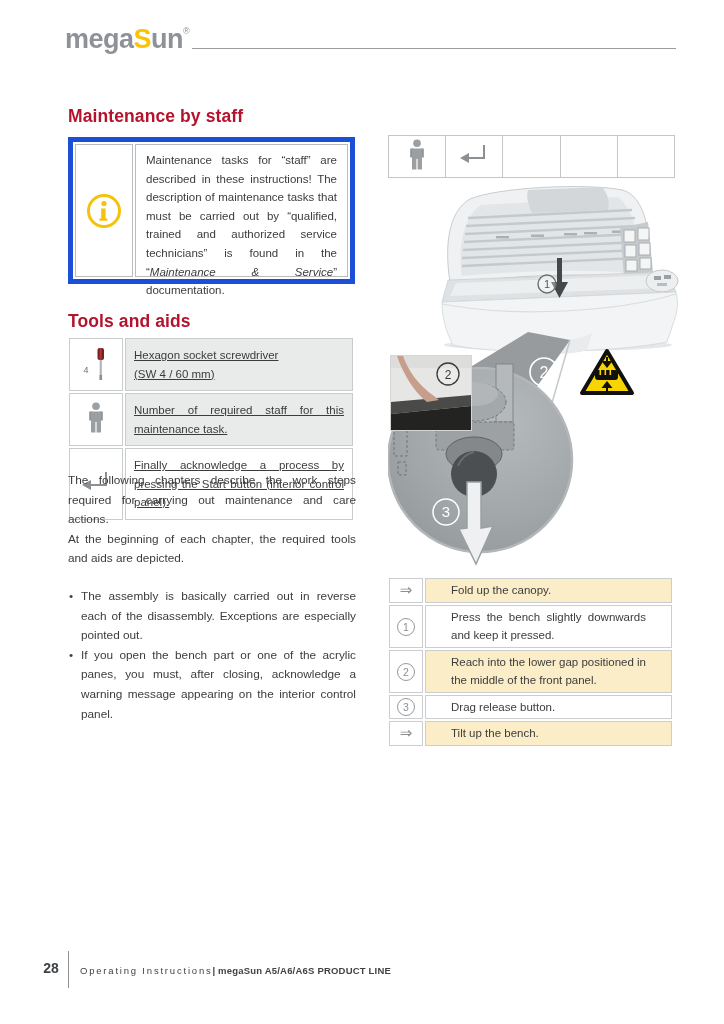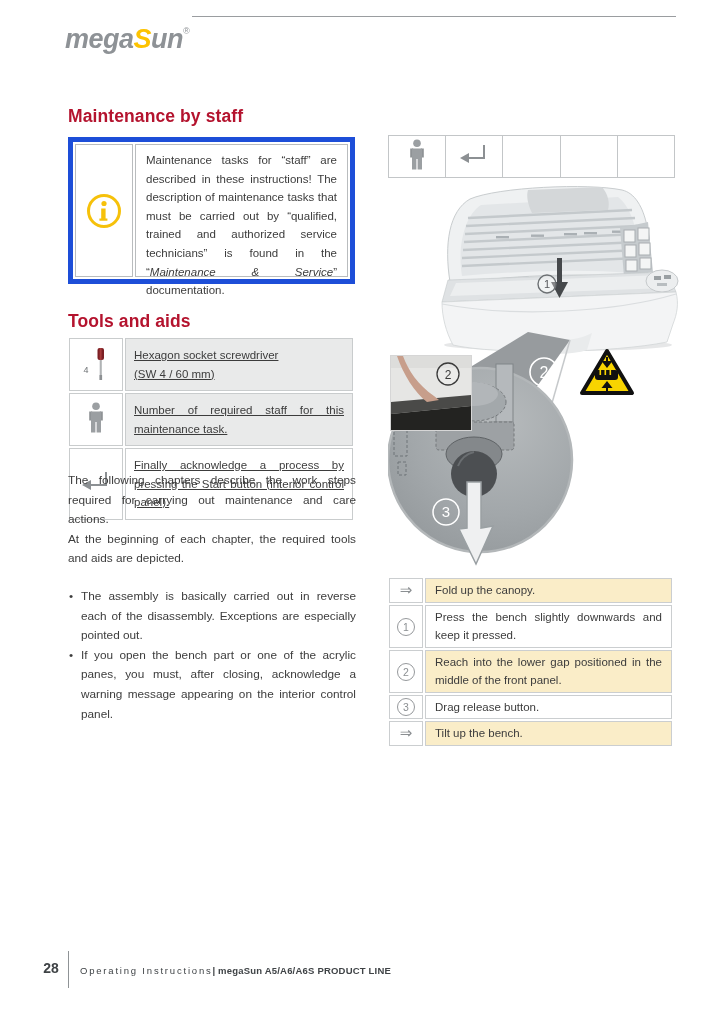--- a/index.html
+++ b/index.html
@@ -1,21 +1,21 @@
 <!DOCTYPE html>
 <html><head>
 <meta charset="utf-8">
 <style>
   html,body{margin:0;padding:0;background:#ffffff;}
   .page{
     position:relative;width:724px;height:1024px;background:#ffffff;
     font-family:"Liberation Sans",sans-serif;color:#3c3c3c;overflow:hidden;
   }
   
-  .hdr{position:absolute;left:65px;top:16px;width:611px;display:flex;align-items:flex-start;font-style:italic;}
+  .hdr{position:absolute;left:65px;top:16px;width:611px;display:flex;align-items:flex-end;}
   .logo{font-size:27px;font-weight:bold;letter-spacing:-0.5px;color:#8e9296;line-height:30px;white-space:nowrap;}
   .logo .s{color:#fdc300;}
   .logo .reg{font-size:9px;vertical-align:14px;font-weight:normal;color:#8e9296;}
   .hdr-rule{flex:1;border-bottom:1px solid #9a9da0;margin-bottom:5px;margin-left:3px;}
   
   .h1{position:absolute;font-size:17.5px;font-weight:bold;color:#b4132e;letter-spacing:0.1px;}
   
   .infobox{position:absolute;left:68px;top:137px;width:287px;height:147px;
     border:5px solid #1d4ed8;box-sizing:border-box;padding:2px;display:flex;gap:2px;background:#fff;}
   .infobox .icell{width:56px;border:1px solid #b9bcbe;display:flex;align-items:center;justify-content:center;}
@@ -38,21 +38,21 @@
   
   .illu{position:absolute;left:388px;top:182px;width:302px;height:398px;}
   .illu .bed{position:absolute;left:48px;top:2px;}
   .illu .lens{position:absolute;left:0;top:150px;}
   .illu .photo{position:absolute;left:2px;top:173px;width:80px;height:74px;border:1px solid #d6d6d6;background:#e4e4e2;}
   .illu .warn{position:absolute;left:191px;top:165px;}
   
   table.steps{border-collapse:separate;border-spacing:2px;width:287px;}
   table.steps td{border:1px solid #cbced0;vertical-align:middle;}
   table.steps td.mk{width:30px;text-align:center;background:#fff;}
-  table.steps td.st{padding:2px 9px;font-size:11.5px;line-height:18.5px;text-align:justify;}
+  table.steps td.st{padding:2px 25px;font-size:11.5px;line-height:18.5px;text-align:justify;}
   .circ-num{display:inline-block;width:16px;height:16px;border:1px solid #96999c;border-radius:50%;
     color:#8b8f92;font-size:10.5px;line-height:16px;text-align:center;}
   .dbl-arrow{color:#8b8f92;font-size:15px;line-height:15px;}
   
   .foot-num{position:absolute;left:35px;top:960px;width:32px;text-align:center;font-size:14px;font-weight:bold;color:#3f4346;}
   .foot-bar{position:absolute;left:68px;top:951px;width:1px;height:37px;background:#8f9396;}
   .foot-text{position:absolute;left:80px;top:965px;font-size:9.5px;color:#3f4346;white-space:nowrap;}
   .foot-text .lbl{letter-spacing:1.8px;}
   .foot-text .prod{font-weight:bold;letter-spacing:0.2px;}
 </style>

